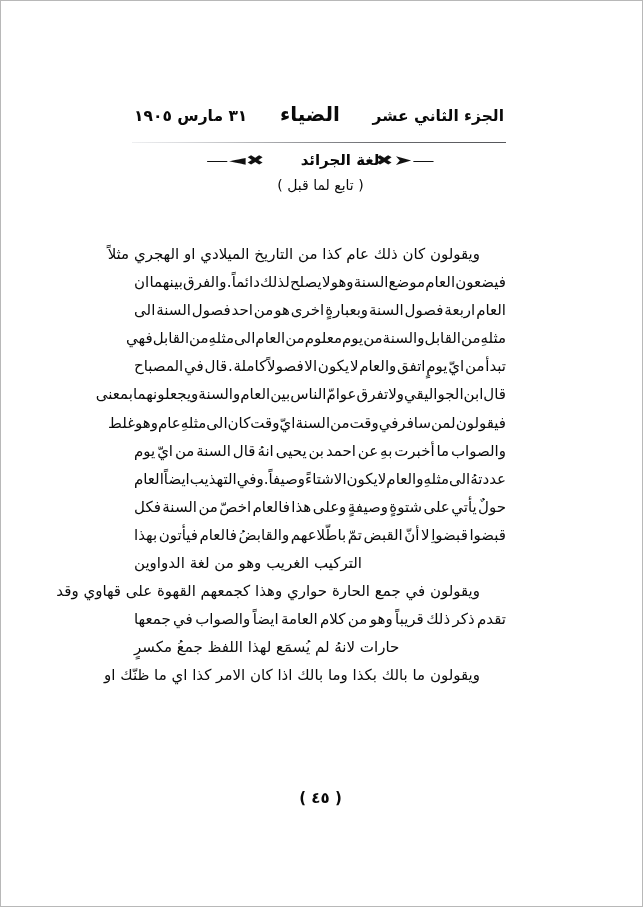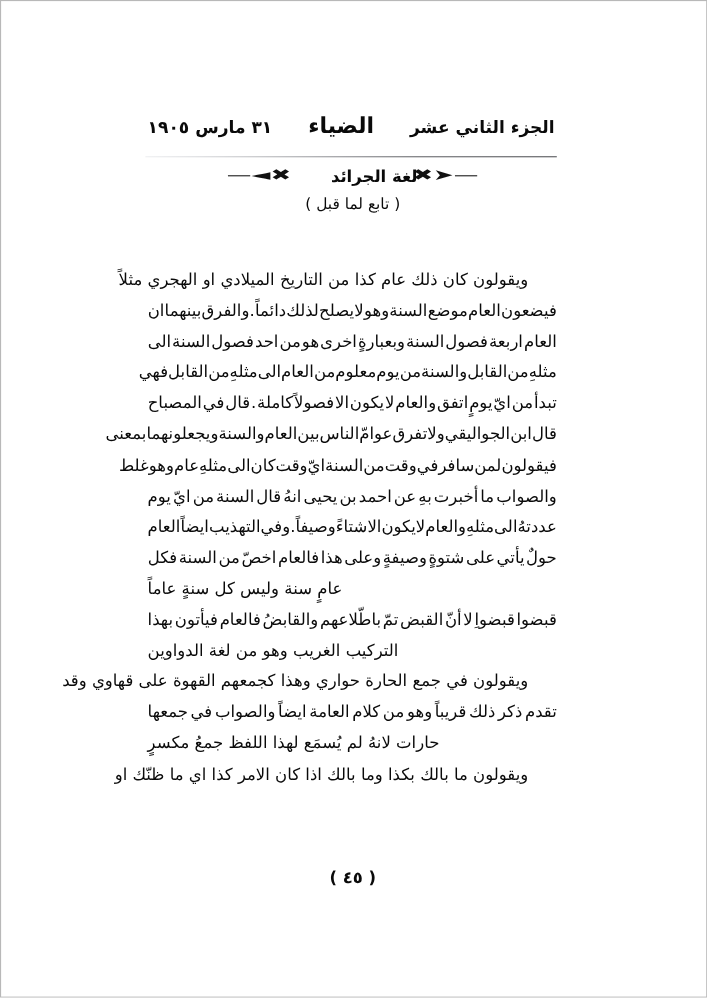--- a/index.html
+++ b/index.html
@@ -320,21 +320,20 @@
           <span>شتوةٍ</span>
           <span>وصيفةٍ</span>
           <span>وعلى</span>
           <span>هذا</span>
           <span>فالعام</span>
           <span>اخصّ</span>
           <span>من</span>
           <span>السنة</span>
           <span>فكل</span>
         </div>
-        <div class="line left">عامٍ سنة وليس كل سنةٍ عاماً</div>
       </div>
       <div class="para">
         <div class="line full">
           <span>قبضوا</span>
           <span>قبضواِ</span>
           <span>لا</span>
           <span>أنّ</span>
           <span>القبض</span>
           <span>تمّ</span>
           <span>باطّلاعهم</span>

